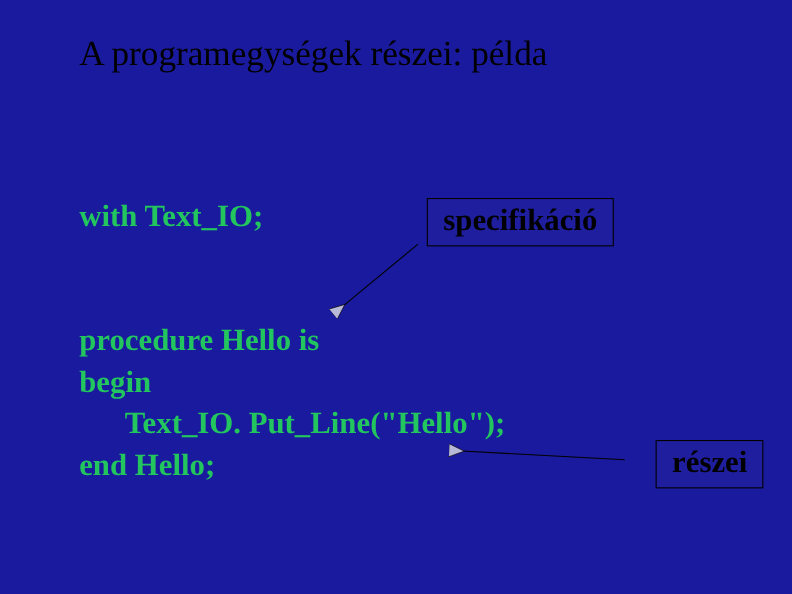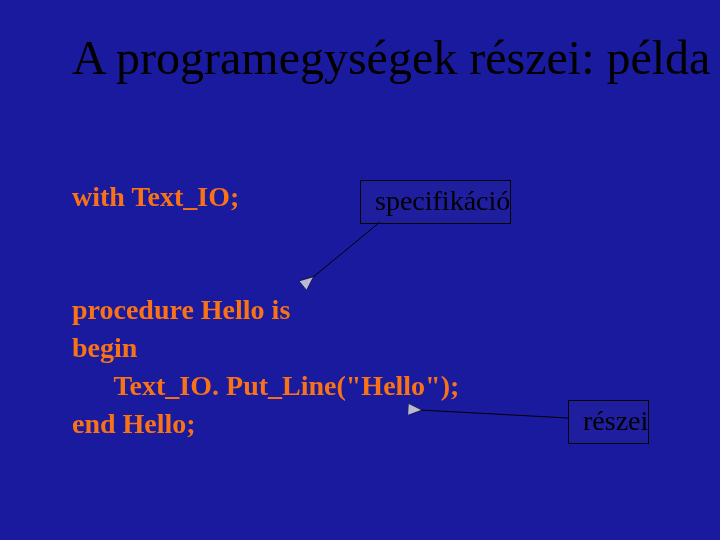--- a/index.html
+++ b/index.html
@@ -6,44 +6,45 @@
   body {
     width: 720px;
     height: 540px;
     background: #1a1a9e;
     font-family: "Times New Roman", Times, serif;
     position: relative;
     overflow: hidden;
   }
   .title {
     color: #000;
-    font-size: 48px;
+    font-size: 32px;
     position: absolute;
     top: 30px;
     left: 72px;
     font-weight: normal;
   }
   .code {
     position: absolute;
     top: 178px;
     left: 72px;
-    color: #f97316;
+    color: #22c55e;
     font-size: 28px;
     line-height: 1.35;
     font-weight: bold;
     white-space: pre;
   }
   .label-box {
     position: absolute;
     border: 1px solid #000;
     background: rgba(255,255,255,0.02);
     color: #000;
     font-size: 28px;
-    padding: 4px 0 6px 14px;
-    font-weight: normal;
+    padding: 4px 14px 6px 14px;
+    font-weight: bold;
+    margin-left: 28px;
   }
   .spec-box { top: 180px; left: 360px; }
   .body-box { top: 400px; left: 568px; }
   svg.arrow {
     position: absolute;
     overflow: visible;
   }
 </style>
 </head>
 <body>

